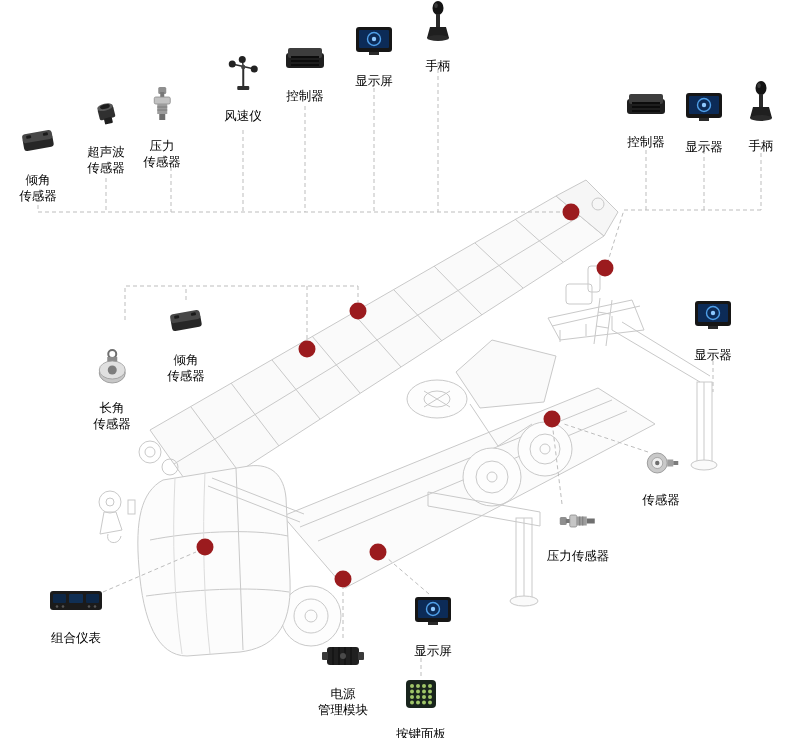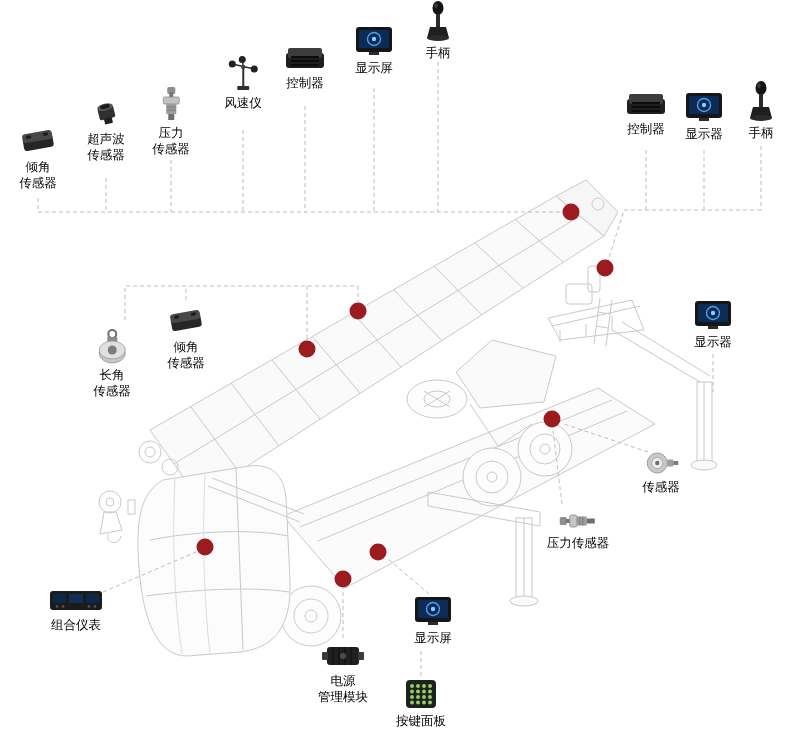--- a/index.html
+++ b/index.html
@@ -7,21 +7,21 @@
     position:relative;width:800px;height:738px;background:#ffffff;overflow:hidden;
     font-family:"Liberation Sans","DejaVu Sans",sans-serif;
   }
   .scene{position:absolute;left:0;top:0;}
   .comp{
     position:absolute;display:flex;flex-direction:column;align-items:center;
     transform:translateX(-50%);text-align:center;z-index:5;
   }
   .comp-icon{display:block;line-height:0;}
   .comp-label{
-    font-size:12.5px;color:#000;line-height:1.3;white-space:pre-line;margin-top:3px;
+    font-size:12.5px;color:#000;line-height:1.3;white-space:pre-line;margin-top:16px;
     font-weight:400;letter-spacing:0;
   }
 </style>
 </head>
 <body>
 
 <div class="stage">
 
   <svg class="scene" width="800" height="738" viewBox="0 0 800 738">
 
@@ -185,21 +185,21 @@
             <ellipse cx="17" cy="11" rx="8" ry="3.5" fill="#585858"></ellipse>
             <ellipse cx="17" cy="10.5" rx="5" ry="2.2" fill="#1c1c1c"></ellipse>
             <rect x="13" y="22" width="8" height="6" rx="1" fill="#1f1f1f"></rect>
           </g>
         </svg>
     </span>
     <span class="comp-label">超声波
 传感器</span>
   </div>
 
-  <div class="comp" style="left:171px;top:86px">
+  <div class="comp" style="left:162px;top:86px">
     <span class="comp-icon">
       <svg width="24" height="36" viewBox="0 0 24 36">
           <rect x="8" y="1" width="8" height="7" rx="1.5" fill="#8f8f8f"></rect>
           <rect x="10" y="6" width="4" height="6" fill="#777"></rect>
           <rect x="4" y="11" width="16" height="7" rx="1.5" fill="#c2c2c2" stroke="#8a8a8a" stroke-width="0.8"></rect>
           <rect x="7" y="18" width="10" height="10" fill="#9d9d9d"></rect>
           <line x1="7" y1="21" x2="17" y2="21" stroke="#7b7b7b"></line>
           <line x1="7" y1="24" x2="17" y2="24" stroke="#7b7b7b"></line>
           <rect x="9" y="28" width="6" height="6" fill="#6f6f6f"></rect>
         </svg>
@@ -295,21 +295,21 @@
           <ellipse cx="13" cy="8" rx="5.5" ry="7" fill="#141414"></ellipse>
           <ellipse cx="11" cy="5.5" rx="1.8" ry="2.6" fill="#3a3a3a"></ellipse>
           <rect x="11" y="14" width="4" height="13" fill="#2a2a2a"></rect>
           <path d="M5,27 L21,27 L24,38 L2,38 Z" fill="#1f1f1f"></path>
           <ellipse cx="13" cy="38" rx="11" ry="3" fill="#2a2a2a"></ellipse>
         </svg>
     </span>
     <span class="comp-label">手柄</span>
   </div>
 
-  <div class="comp" style="left:112px;top:326px">
+  <div class="comp" style="left:112px;top:346px">
     <span class="comp-icon">
       <svg width="36" height="38" viewBox="0 0 36 38">
           <circle cx="18" cy="8" r="4" fill="none" stroke="#6f6f6f" stroke-width="2"></circle>
           <rect x="13" y="11" width="10" height="6" fill="#8c8c8c"></rect>
           <ellipse cx="18" cy="27" rx="13" ry="10" fill="#c7c7c7" stroke="#8e8e8e" stroke-width="0.8"></ellipse>
           <ellipse cx="18" cy="24" rx="13" ry="9" fill="#e0e0e0" stroke="#9b9b9b" stroke-width="0.8"></ellipse>
           <circle cx="18" cy="24" r="4.5" fill="#7d7d7d"></circle>
         </svg>
     </span>
     <span class="comp-label">长角

